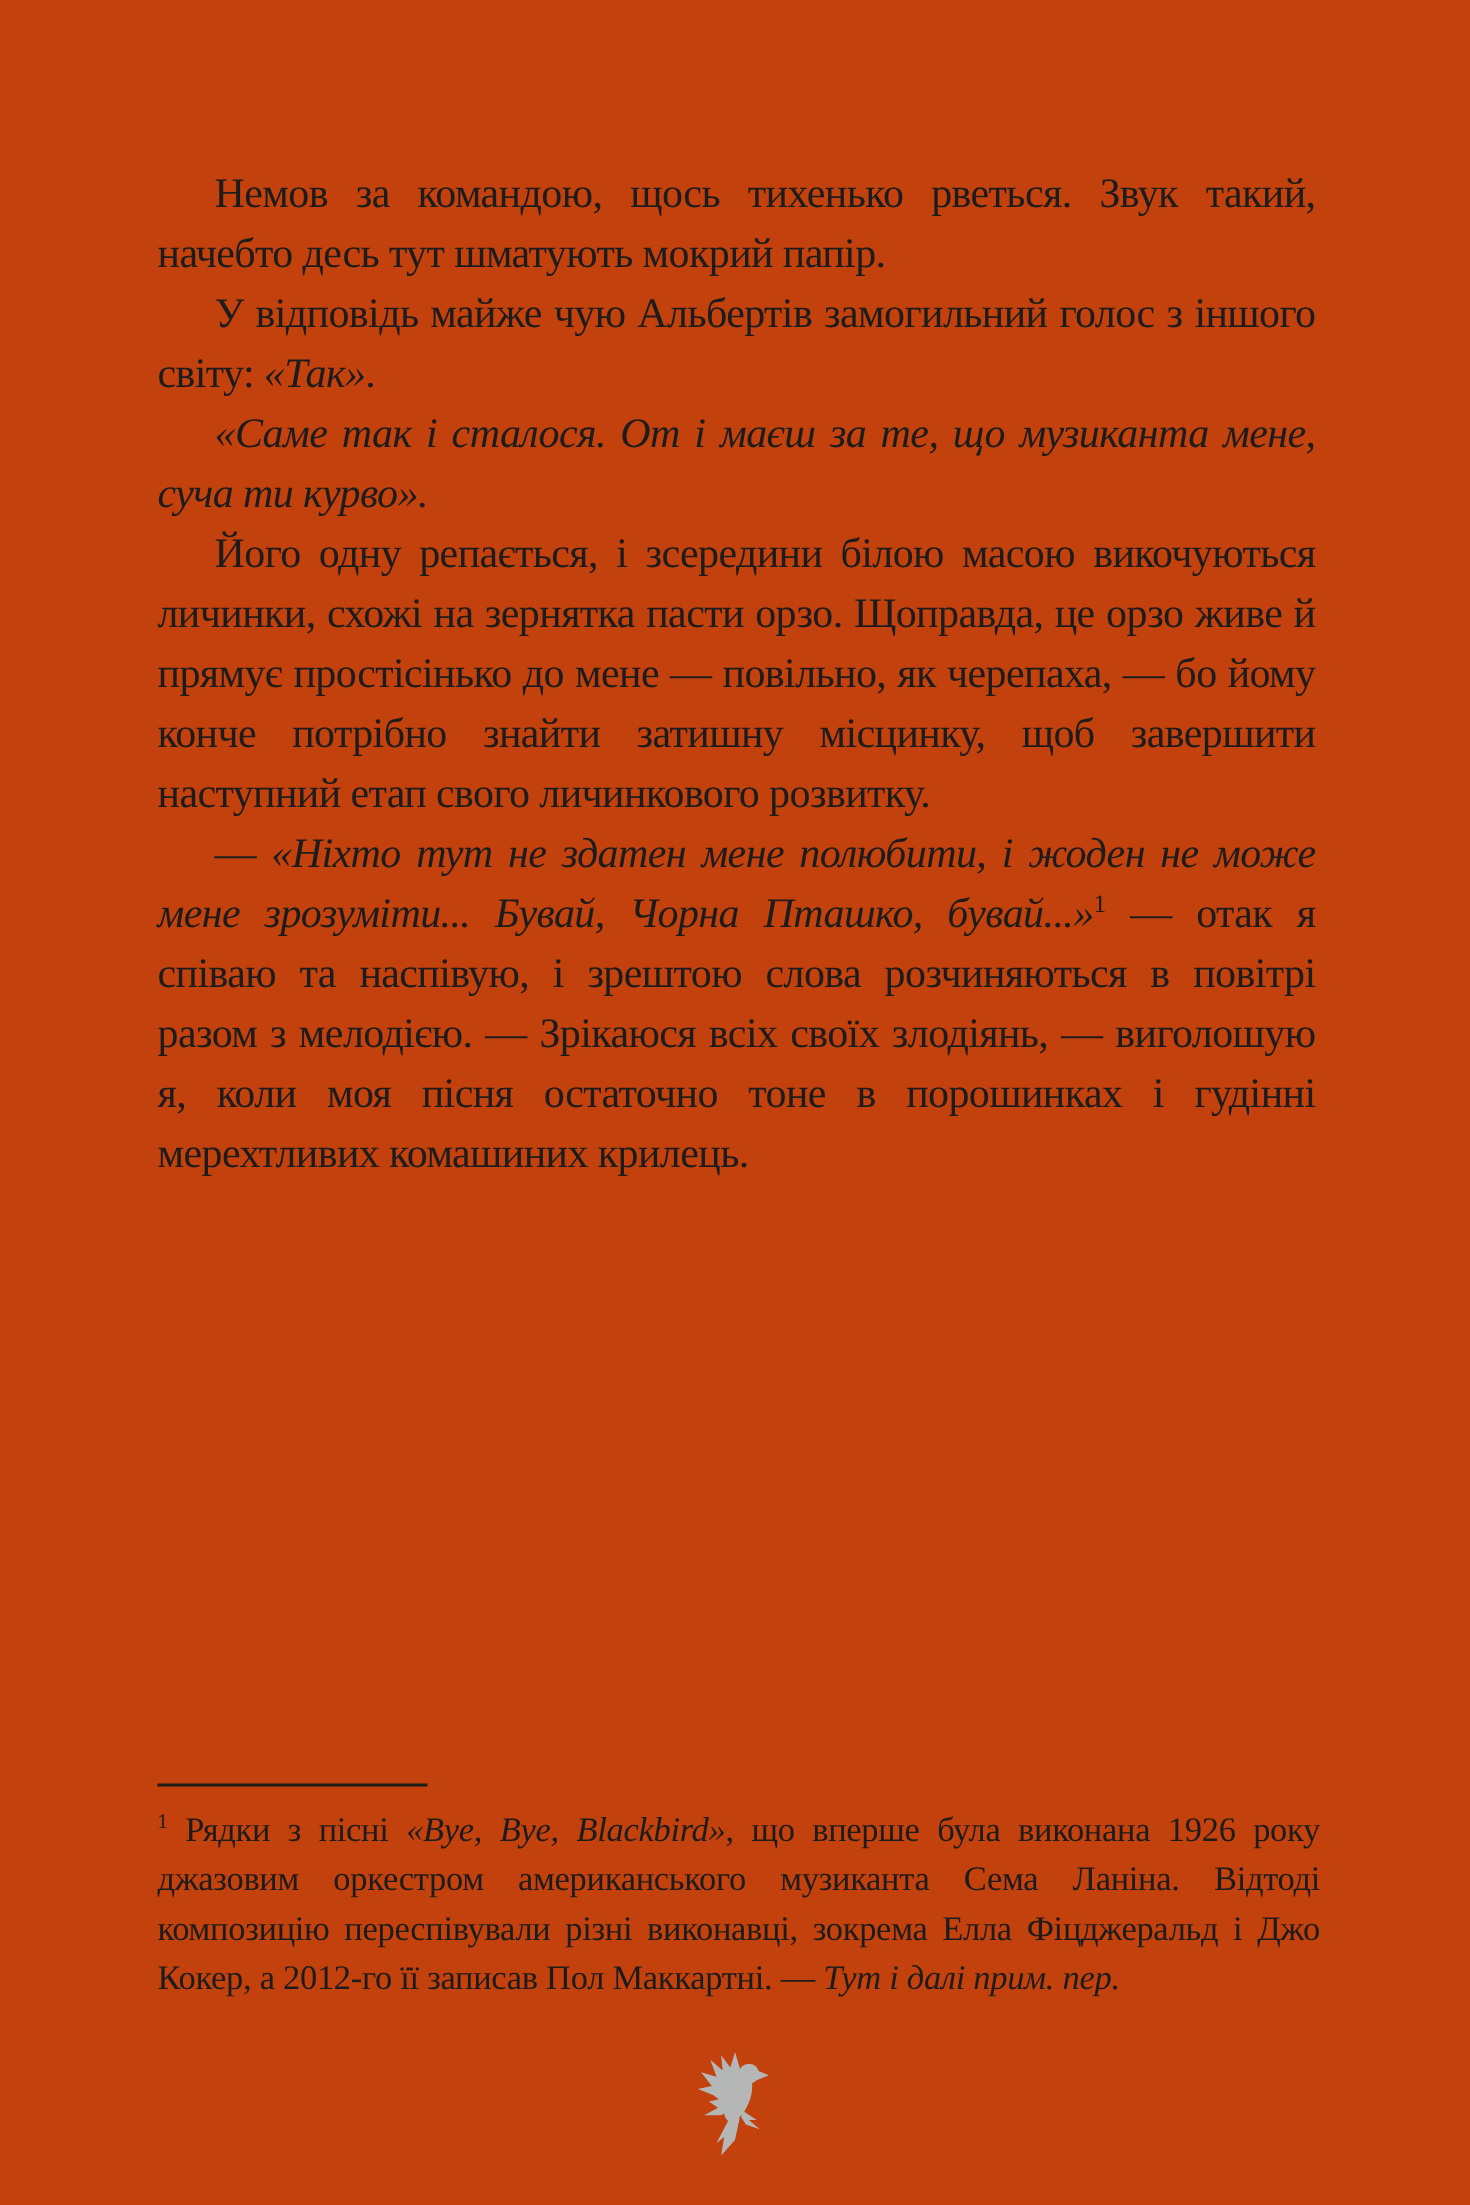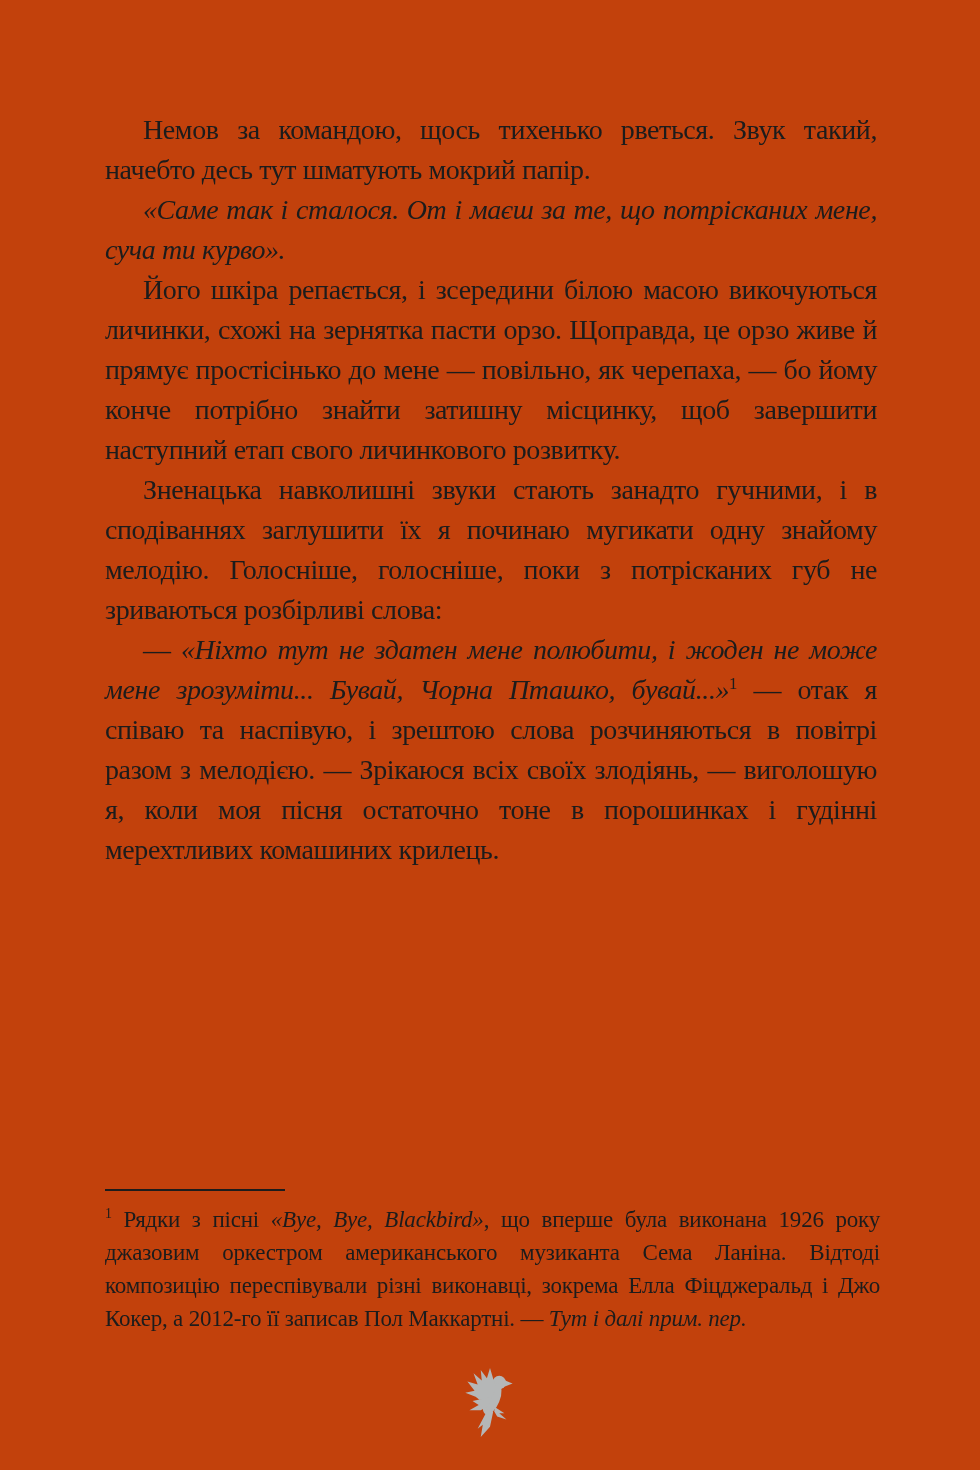--- a/index.html
+++ b/index.html
@@ -61,23 +61,23 @@
   }
   .ornament-wrap svg { display: block; }
 </style>
 </head>
 <body>
 
 <div class="page" style="color: rgb(28, 28, 28);">
 
   <div class="text-block">
       <p class="para"><span>Немов за командою, щось тихенько рветься. Звук такий, начебто десь тут шматують мокрий папір.</span></p>
-      <p class="para"><span class="it">«Саме так і сталося. От і маєш за те, що потрісканих мене, суча ти курво».</span></p>
-      <p class="para"><span>Його шкіра репається, і зсередини білою масою викочуються личинки, схожі на зернятка пасти орзо. Щоправда, це орзо живе й прямує простісінько до мене — повільно, як черепаха, — бо йому конче потрібно знайти затишну місцинку, щоб завершити наступний етап свого личинкового розвитку.</span></p>
-      <p class="para"><span>Зненацька навколишні звуки стають занадто гучними, і в сподіваннях заглушити їх я починаю мугикати одну знайому мелодію. Голосніше, голосніше, поки з потрісканих губ не зриваються розбірливі слова:</span></p>
+      <p class="para"><span>У відповідь майже чую Альбертів замогильний голос з іншого світу: </span><span class="it">«Так»</span><span>.</span></p>
+      <p class="para"><span class="it">«Саме так і сталося. От і маєш за те, що музиканта мене, суча ти курво».</span></p>
+      <p class="para"><span>Його одну репається, і зсередини білою масою викочуються личинки, схожі на зернятка пасти орзо. Щоправда, це орзо живе й прямує простісінько до мене — повільно, як черепаха, — бо йому конче потрібно знайти затишну місцинку, щоб завершити наступний етап свого личинкового розвитку.</span></p>
       <p class="para"><span>— </span><span class="it">«Ніхто тут не здатен мене полюбити, і жоден не може мене зрозуміти... Бувай, Чорна Пташко, бувай...»</span><sup class="fn-ref">1</sup><span> — отак я співаю та наспівую, і зрештою слова розчиняються в повітрі разом з мелодією. — Зрікаюся всіх своїх злодіянь, — виголошую я, коли моя пісня остаточно тоне в порошинках і гудінні мерехтливих комашиних крилець.</span></p>
     </div>
 
   <div class="footnote-block">
     <div class="fn-rule"></div>
     <p class="fn-text"><sup class="fn-ref">1</sup><span> Рядки з пісні </span><span class="it">«Bye, Bye, Blackbird»</span><span>, що вперше була виконана 1926 року джазовим оркестром американського музиканта Сема Ланіна. Відтоді композицію переспівували різні виконавці, зокрема Елла Фіцджеральд і Джо Кокер, а 2012-го її записав Пол Маккартні. — </span><span class="it">Тут і далі прим. пер.</span></p>
   </div>
 
   <div class="ornament-wrap">
     <svg width="54" height="72" viewBox="0 0 50 70" aria-hidden="true">

